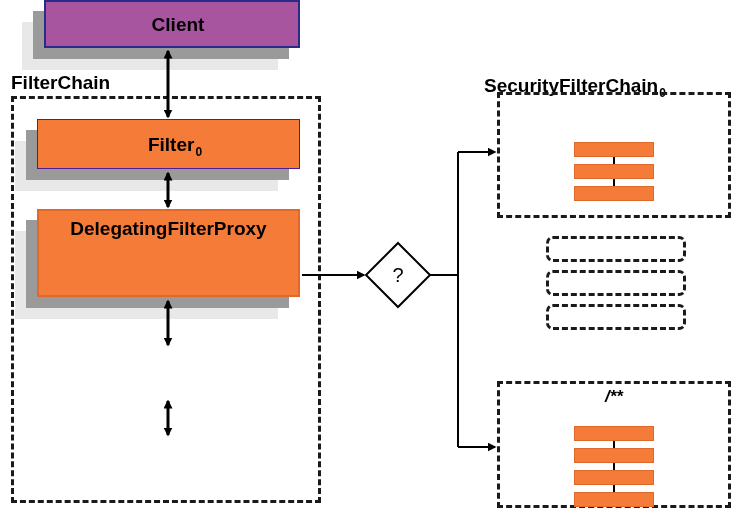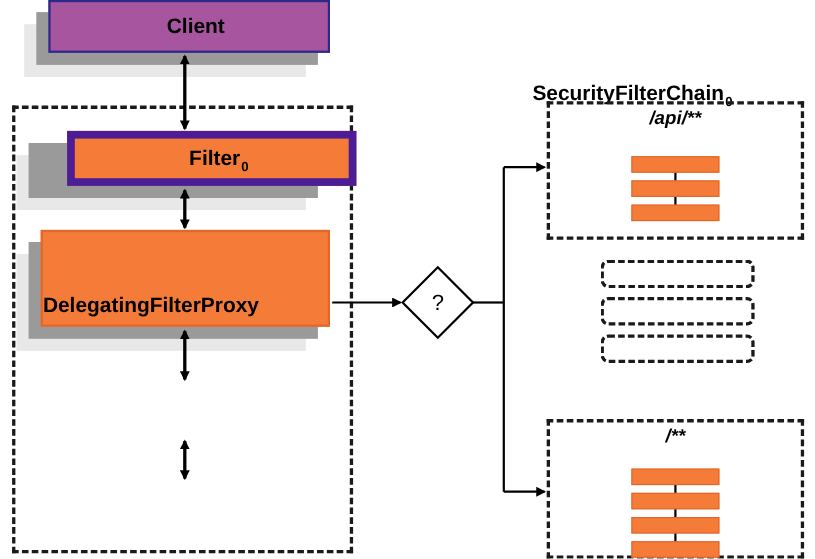--- a/index.html
+++ b/index.html
@@ -40,22 +40,21 @@
     width: 100%; height: 100%;
     box-sizing: border-box;
     display: flex;
     align-items: center;
     justify-content: center;
     padding-left: 12px;
   }
 
   .face.orange {
     background: #f47b38;
-    border: 7px solid #4c1d95;
-    margin-left: 24px;
+    border: 1px solid #4c1d95;
   }
   .face.purple {
     background: #a855a0;
     border: 2px solid #2a2a8a;
   }
 
   .box-label {
     font-weight: bold;
     font-size: 19px;
     color: #000000;
@@ -74,22 +73,22 @@
 
   
   .dfp-face {
     position: absolute;
     left: 0; top: 0;
     width: 100%; height: 100%;
     box-sizing: border-box;
     background: #f47b38;
     border: 2px solid #e2672a;
     display: flex;
-    flex-direction: row;
-    align-items: flex-end;
+    flex-direction: column;
+    align-items: center;
   }
   .dfp-title {
     height: 34px;
     display: flex;
     align-items: center;
     justify-content: center;
   }
   .bean-inner {
     position: relative;
     margin: 0 4px 4px 4px;
@@ -182,20 +181,23 @@
 <div id="canvas">
 
   <div class="boxwrap" style="left:44px; top:0px; width:256px; height:48px;">
     <div class="shadow-light"></div>
     <div class="shadow-dark"></div>
     <div class="face purple">
       <span class="box-label">Client</span>
     </div>
   </div>
 
+  <div class="group-title" style="left:11px; top:72px;">
+    <span>FilterChain</span>
+  </div>
   <div class="dashed-box" style="left:11px; top:96px; width:310px; height:407px;"></div>
 
   <div class="boxwrap" style="left:37px; top:119px; width:263px; height:50px;">
     <div class="shadow-light"></div>
     <div class="shadow-dark"></div>
     <div class="face orange">
       <span class="box-label">
         <span>Filter</span><sub>0</sub>
       </span>
     </div>
@@ -210,23 +212,20 @@
       </div>
     </div>
   </div>
 
 
 
   <div class="group-title" style="left:484px; top:57px;margin-top:18px;">
     <span>SecurityFilterChain</span><sub>0</sub>
   </div>
   <div class="dashed-box" style="left:497px; top:92px; width:234px; height:126px;"></div>
-  <div class="path-label" style="left:497px; top:98px; width:234px;">
-    <span>/api/**</span>
-  </div>
 
   <div class="mini-conn" style="left:613px; top:150px; height:42px;"></div>
   <div class="mini-bar" style="left:574px; top:142px; width:80px; height:15px;"></div>
   <div class="mini-bar" style="left:574px; top:164px; width:80px; height:15px;"></div>
   <div class="mini-bar" style="left:574px; top:186px; width:80px; height:15px;"></div>
 
   <div class="dashed-box rounded" style="left:546px; top:236px; width:140px; height:26px;"></div>
   <div class="dashed-box rounded" style="left:546px; top:270px; width:140px; height:26px;"></div>
   <div class="dashed-box rounded" style="left:546px; top:304px; width:140px; height:26px;"></div>
 

